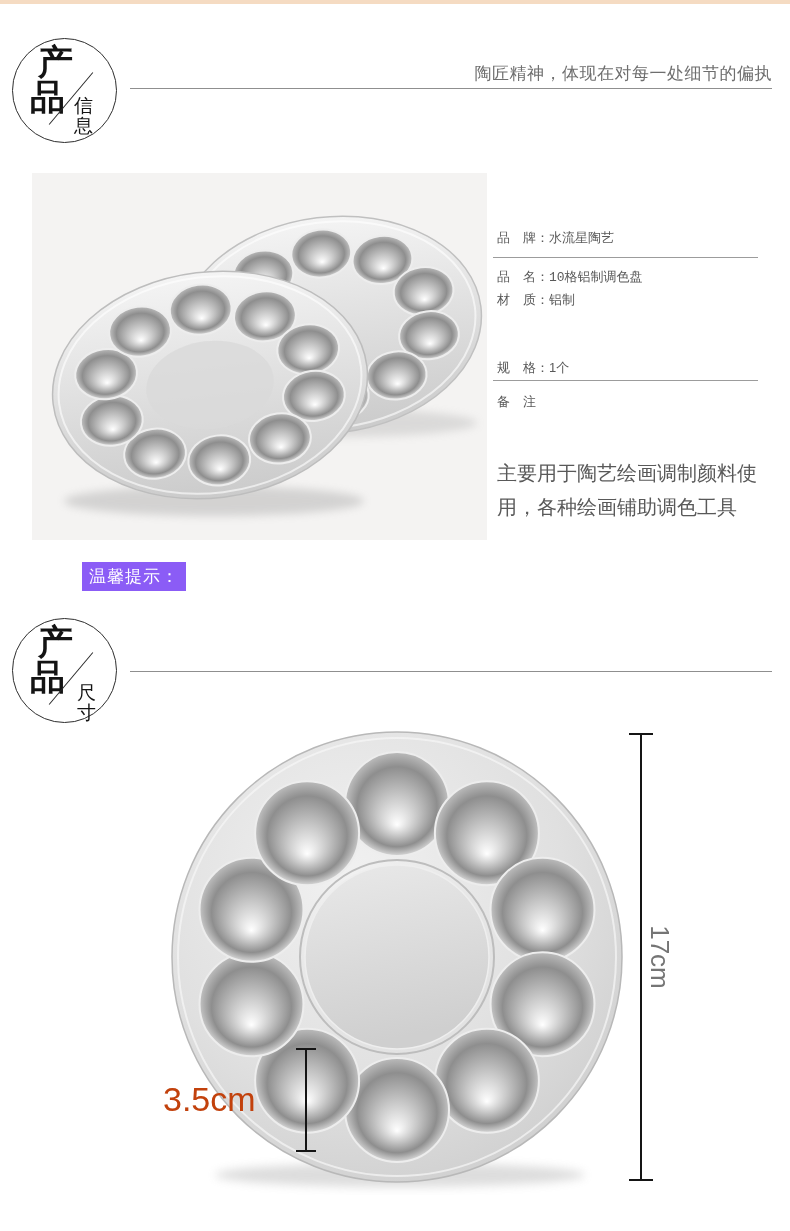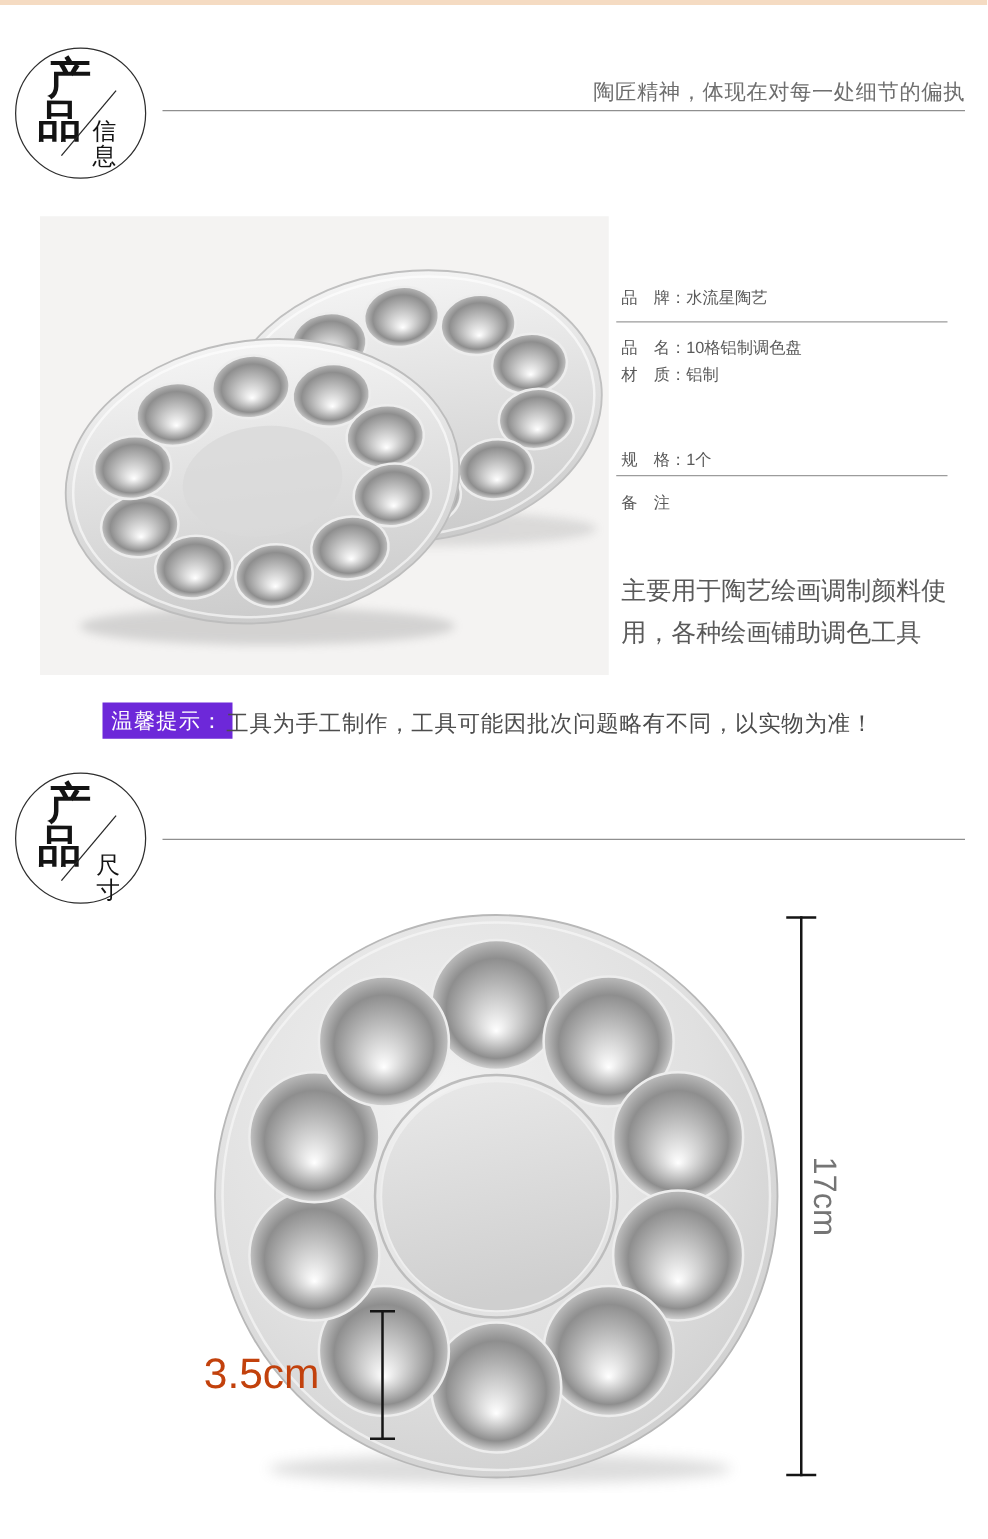--- a/index.html
+++ b/index.html
@@ -34,21 +34,21 @@
 
   .tagline { position:absolute; right:18px; font-size:17px; color:#6e6e6e; letter-spacing:0.5px; }
   .t1 { top:62px; } .t2 { top:644px; }
   .hline { position:absolute; left:130px; width:642px; height:1px; background:#8f8f8f; }
   .h1 { top:88px; } .h2 { top:671px; }
 
   .photo1 { position:absolute; left:32px; top:173px; width:455px; height:367px; background:#f4f3f2; }
   .photo2 { position:absolute; left:170px; top:727px; width:460px; height:470px; }
 
   .spec-row { position:absolute; left:497px; font-size:13px; line-height:22px; color:#595959; white-space:nowrap; }
-  .sr1 { top:227px; } .sr2 { top:267px; } .sr3 { top:289px; } .sr4 { top:357px; } .sr5 { top:391px; }
+  .sr1 { top:227px; } .sr2 { top:267px;font-family:Liberation Mono, monospace; } .sr3 { top:289px; } .sr4 { top:357px; } .sr5 { top:391px; }
   .spec-div { position:absolute; left:493px; width:265px; height:1px; background:#9c9c9c; }
   .sd1 { top:257px; } .sd2 { top:380px; }
   .spec-notes { position:absolute; left:497px; top:424px; width:264px; font-size:20px; line-height:34px; color:#595959;margin-top:32px; }
 
   .warn-badge {
     position:absolute; left:82px; top:562px; height:29px; line-height:29px;
     padding:0 7px; background:#e03b2c; color:#ffffff; font-size:17px; letter-spacing:1px;
   }
   .warn-text { position:absolute; left:181px; top:567px; font-size:18px; color:#4d4d4d; letter-spacing:0.5px; }
 
@@ -157,22 +157,21 @@
   </div>
   <div class="spec-row sr4">
     <span>规　格：</span><span>1个</span>
   </div>
   <div class="spec-div sd2"></div>
   <div class="spec-row sr5">
     <span>备　注</span>
   </div>
   <div class="spec-notes">主要用于陶艺绘画调制颜料使用，各种绘画铺助调色工具</div>
 
-  <div class="warn-badge" style="background: #6d28d9;">温馨提示：</div>
-  <div class="warn-text">工具为手工制作，工具可能因批次问题略有不同，以实物为准！</div>
+  <div class="warn-badge" style="background: #8b5cf6;">温馨提示：</div>
 
   <div class="badge badge2">
     <span class="b-main b-m1">产</span>
     <span class="b-main b-m2">品</span>
     <span class="b-slash"></span>
     <span class="b-sub">
       <span>尺</span>
       <span>寸</span>
     </span>
   </div>

